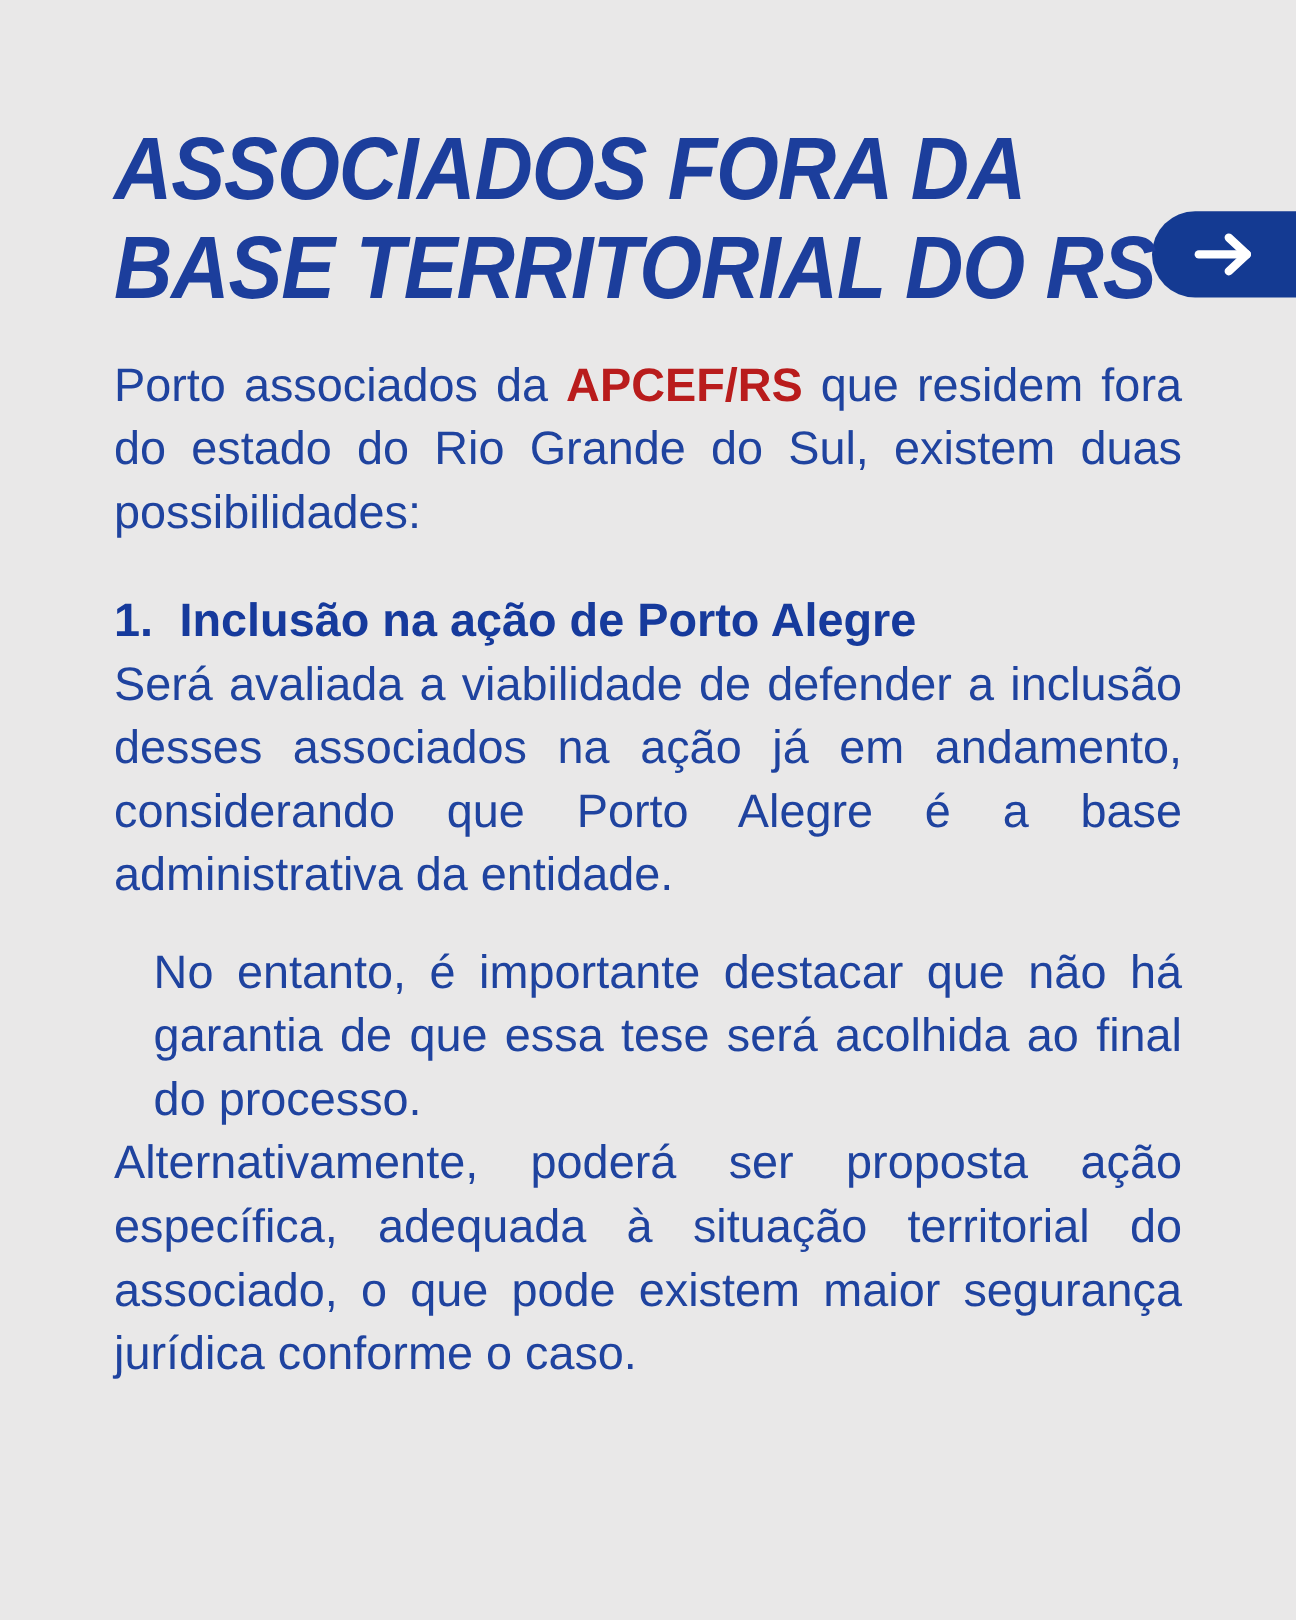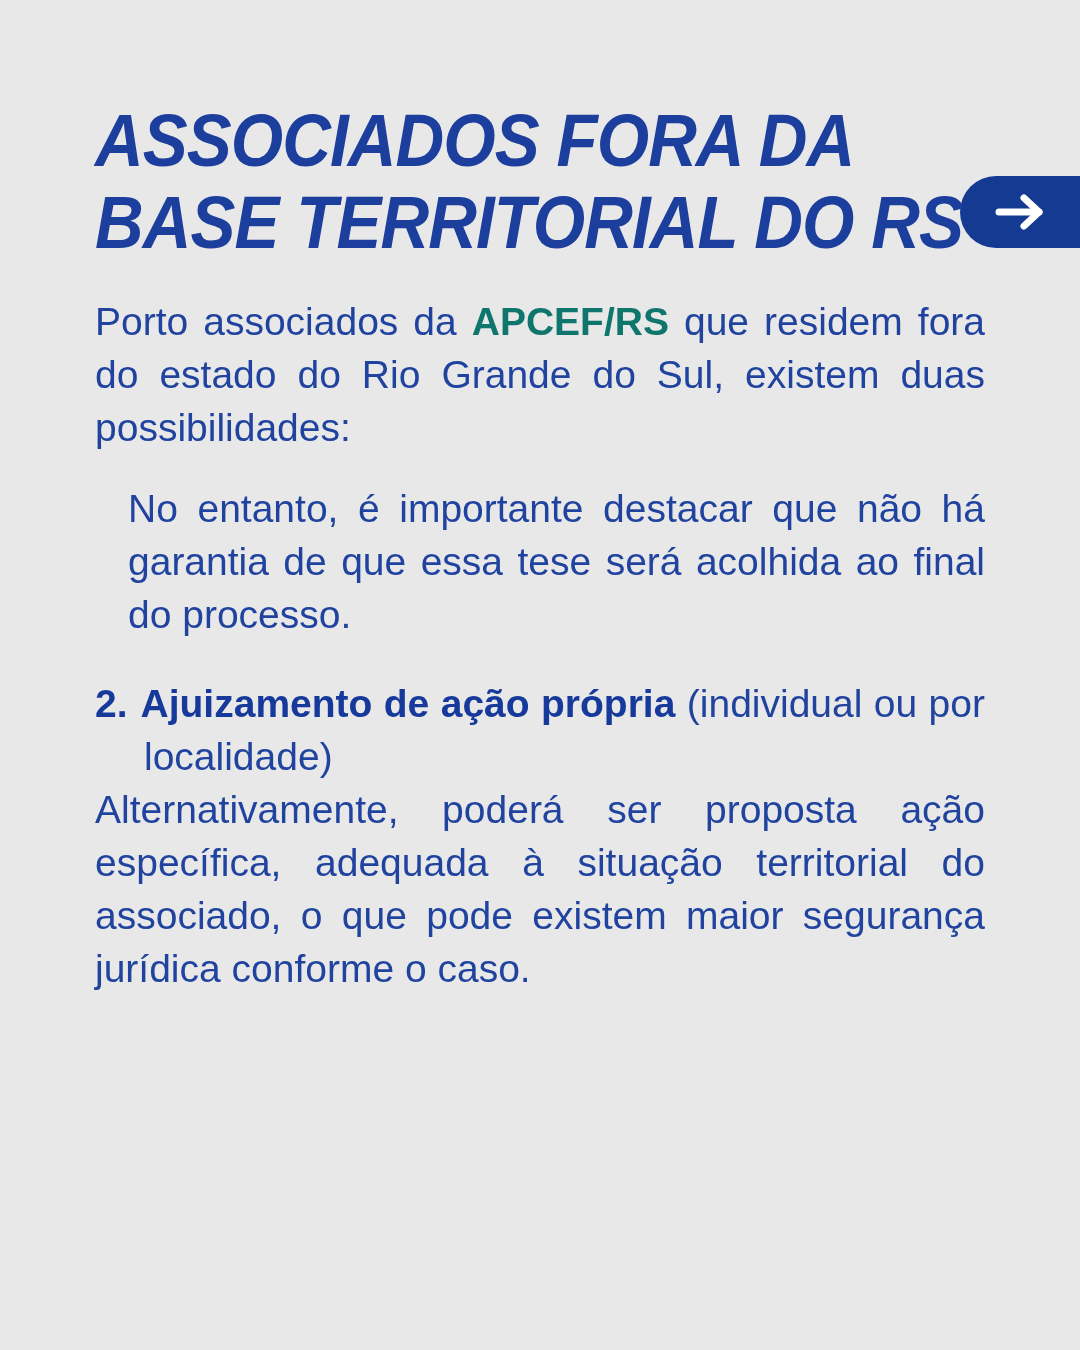--- a/index.html
+++ b/index.html
@@ -47,21 +47,21 @@
   }
   .title .tl { display: block; }
 
   .body-p {
     margin: 0;
     font-size: 39px;
     line-height: 53px;
     color: #1f439f;
     text-align: justify;
   }
-  .body-p .b { font-weight: 700; color: #0f766e; }
+  .body-p .b { font-weight: 700; color: #b91c1c; }
 
   .p-intro { margin-top: 31px; }
   .p-note  { margin-top: 28px; margin-left: 33px; }
 
   .heading {
     margin: 0;
     font-size: 39px;
     line-height: 53px;
     font-weight: 700;
     color: #163a9c;
@@ -90,21 +90,22 @@
     </svg>
   </div>
 
   <h1 class="title">
       <span class="tl">ASSOCIADOS FORA DA</span>
       <span class="tl">BASE TERRITORIAL DO RS</span>
     </h1>
 
   <p class="body-p p-intro"><span>Porto associados da </span><strong class="b">APCEF/RS</strong><span> que residem fora do estado do Rio Grande do Sul, existem duas possibilidades:</span></p>
 
+  <h2 class="heading h1st"><span class="num num1">1.</span><span class="ht">Inclusão na ação de Porto Alegre</span></h2>
 
+  <p class="body-p">Será avaliada a viabilidade de defender a inclusão desses associados na ação já em andamento, considerando que Porto Alegre é a base administrativa da entidade.</p>
 
   <p class="body-p p-note">No entanto, é importante destacar que não há garantia de que essa tese será acolhida ao final do processo.</p>
 
-  <h2 class="heading h2nd hang"><span class="num num2">2.</span><span class="ht">Ajuizamento de ação própria</span><span class="hs"> (individual ou por localidade)</span></h2>
 
   <p class="body-p">Alternativamente, poderá ser proposta ação específica, adequada à situação territorial do associado, o que pode existem maior segurança jurídica conforme o caso.</p>
 
 </div>
 
 </body></html>

